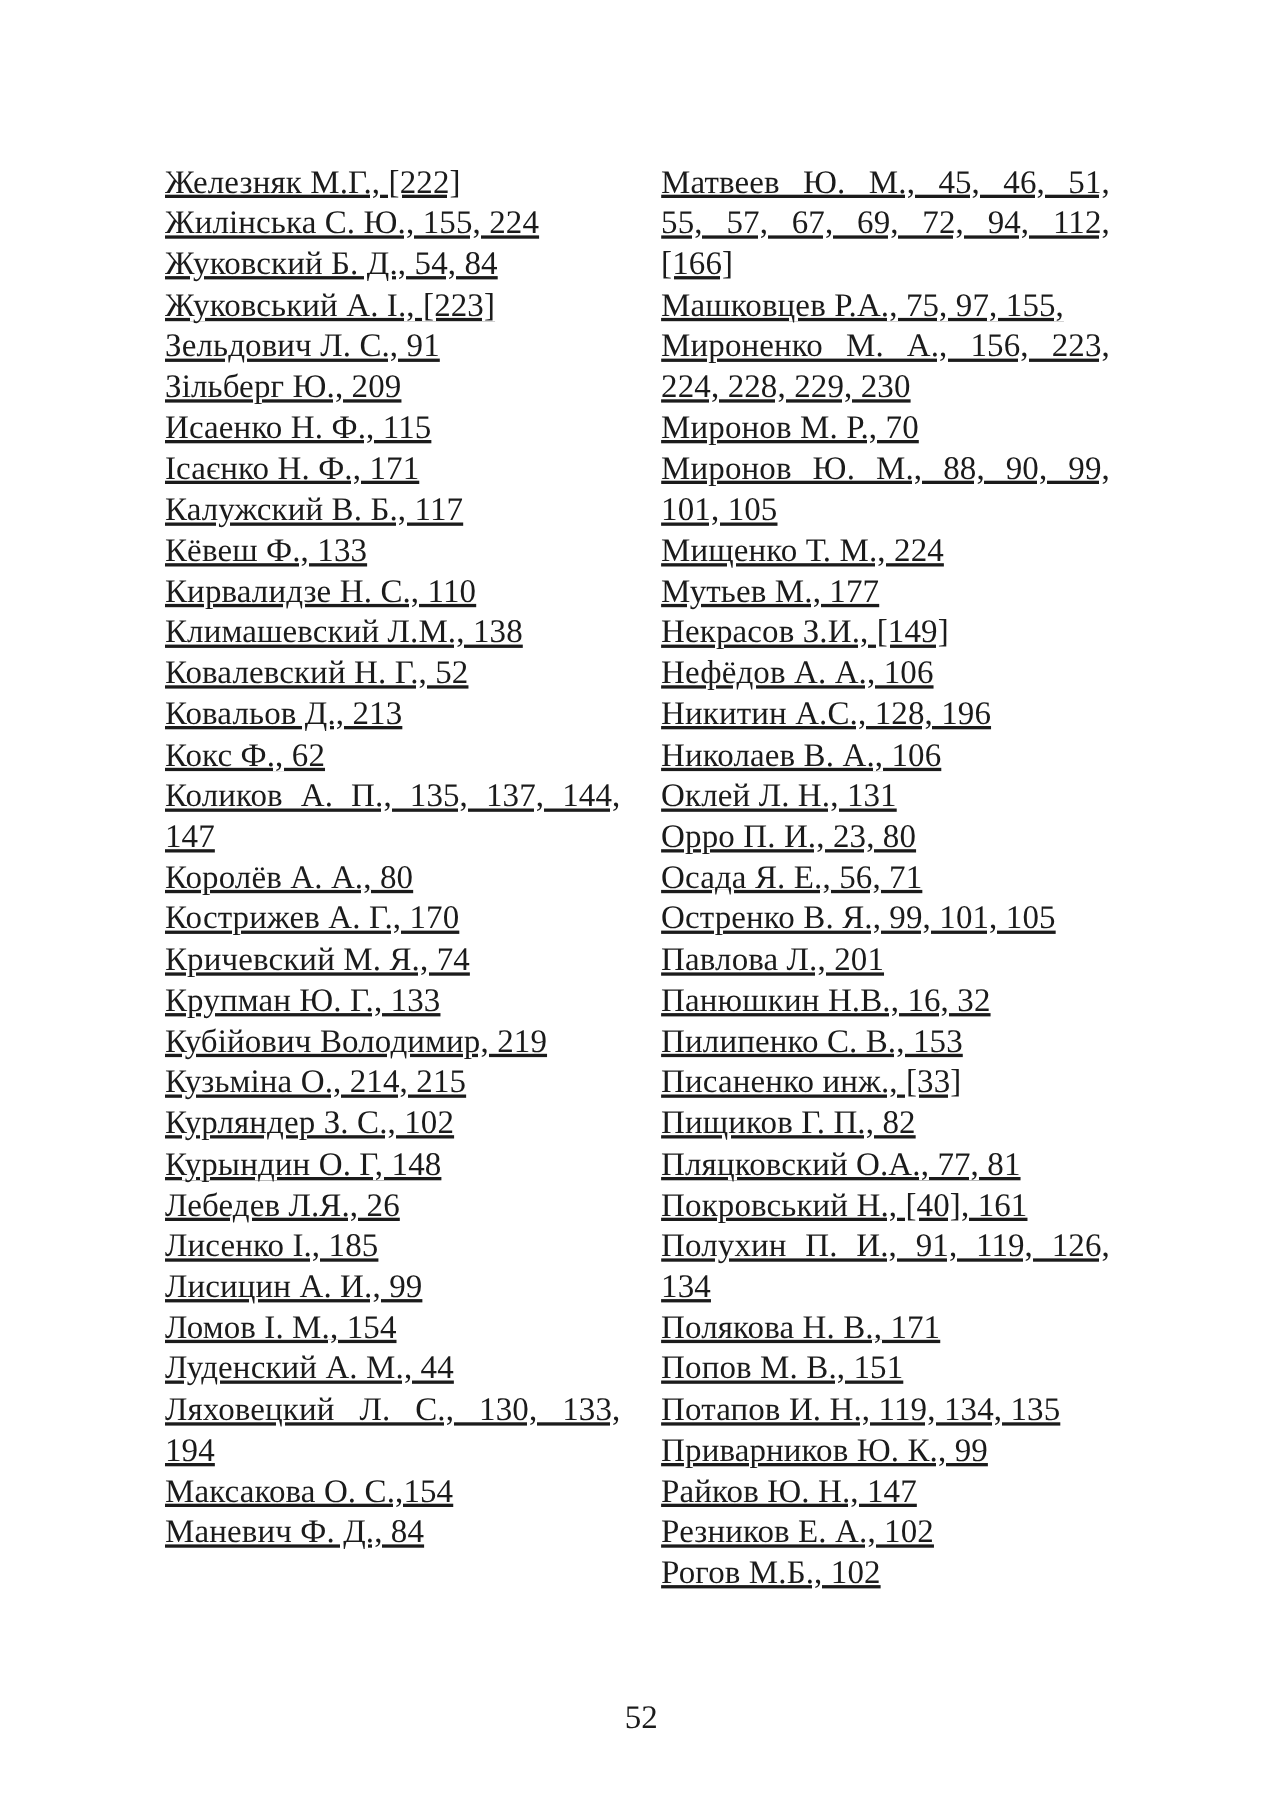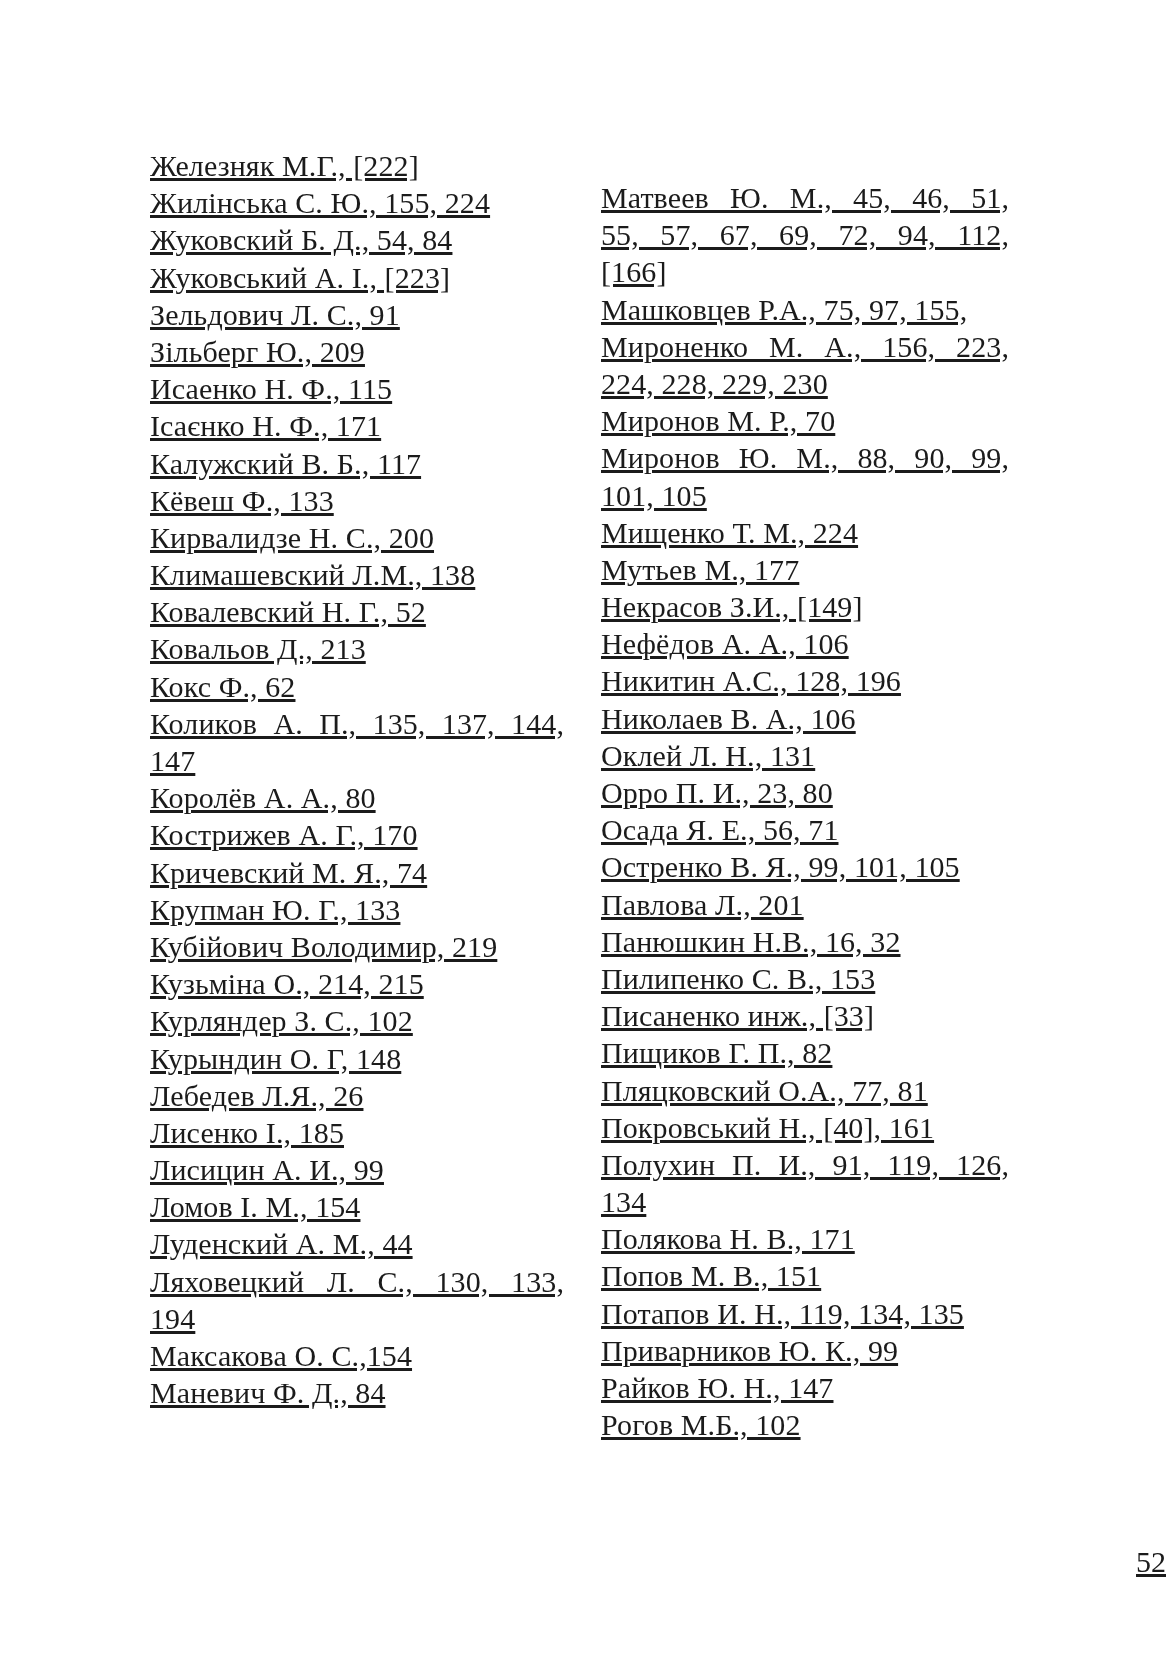--- a/index.html
+++ b/index.html
@@ -25,64 +25,62 @@
     top: 147px;
     text-decoration: underline;
   }
   .col-left {
     left: 150px;
     width: 414px;
   }
   .col-right {
     left: 601px;
     width: 408px;
-    margin-top: 32px;
   }
   .index-line {
     height: 37.2px;
     line-height: 37.2px;
     font-size: 30px;
     white-space: nowrap;
     letter-spacing: 0.1px;
   }
   .index-line.justify {
     white-space: normal;
     text-align: justify;
     text-align-last: justify;
     overflow: hidden;
     word-spacing: 1px;
   }
   .page-number {
     position: absolute;
     top: 1545px;
     left: 0;
     width: 100%;
-    text-align: right;
+    text-align: center;
     font-size: 30px;
     line-height: 34px;
-    text-decoration: underline;
   }
 </style>
 </head>
 <body>
 
 <div class="page">
 
   <div class="col col-left">
       <div class="index-line">Железняк М.Г., [222]</div>
       <div class="index-line">Жилінська С. Ю., 155, 224</div>
       <div class="index-line">Жуковский Б. Д., 54, 84</div>
       <div class="index-line">Жуковський А. І., [223]</div>
       <div class="index-line">Зельдович Л. С., 91</div>
       <div class="index-line">Зільберг Ю., 209</div>
       <div class="index-line">Исаенко Н. Ф., 115</div>
       <div class="index-line">Ісаєнко Н. Ф., 171</div>
       <div class="index-line">Калужский В. Б., 117</div>
       <div class="index-line">Кёвеш Ф., 133</div>
-      <div class="index-line">Кирвалидзе Н. С., 200</div>
+      <div class="index-line">Кирвалидзе Н. С., 110</div>
       <div class="index-line">Климашевский Л.М., 138</div>
       <div class="index-line">Ковалевский Н. Г., 52</div>
       <div class="index-line">Ковальов Д., 213</div>
       <div class="index-line">Кокс Ф., 62</div>
       <div class="index-line justify">Коликов А. П., 135, 137, 144,</div>
       <div class="index-line">147</div>
       <div class="index-line">Королёв А. А., 80</div>
       <div class="index-line">Кострижев А. Г., 170</div>
       <div class="index-line">Кричевский М. Я., 74</div>
       <div class="index-line">Крупман Ю. Г., 133</div>
@@ -128,18 +126,19 @@
       <div class="index-line">Пищиков Г. П., 82</div>
       <div class="index-line">Пляцковский О.А., 77, 81</div>
       <div class="index-line">Покровський Н., [40], 161</div>
       <div class="index-line justify">Полухин П. И., 91, 119, 126,</div>
       <div class="index-line">134</div>
       <div class="index-line">Полякова Н. В., 171</div>
       <div class="index-line">Попов М. В., 151</div>
       <div class="index-line">Потапов И. Н., 119, 134, 135</div>
       <div class="index-line">Приварников Ю. К., 99</div>
       <div class="index-line">Райков Ю. Н., 147</div>
+      <div class="index-line">Резников Е. А., 102</div>
       <div class="index-line">Рогов М.Б., 102</div>
     </div>
 
   <div class="page-number">52</div>
 
 </div>
 
 </body></html>

